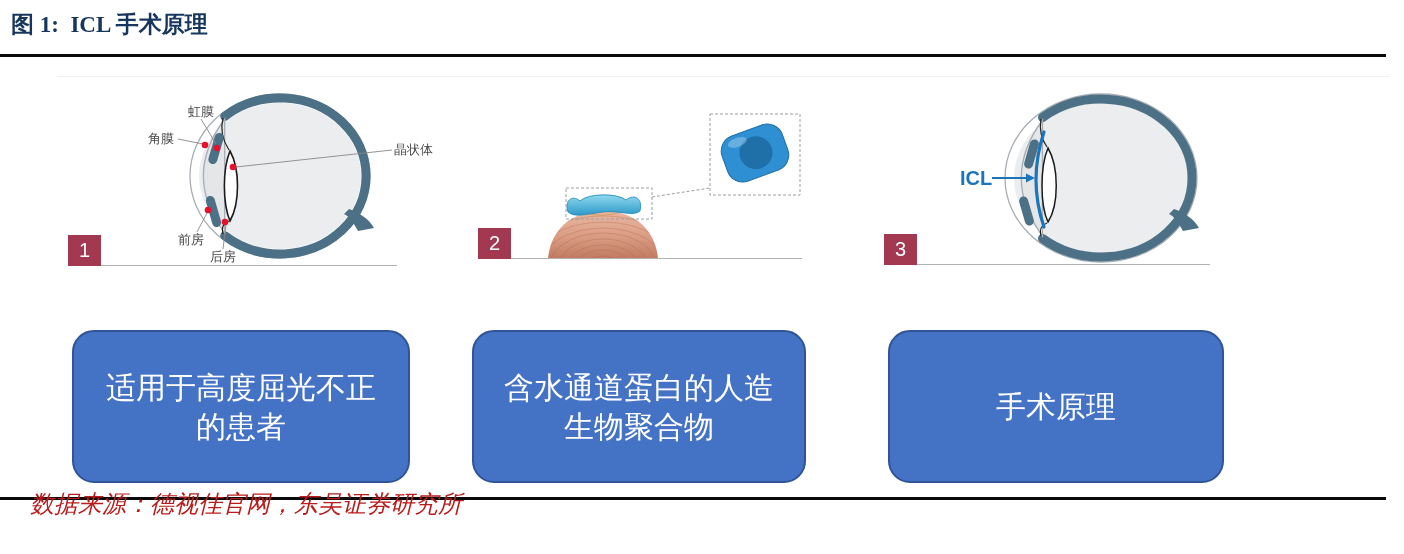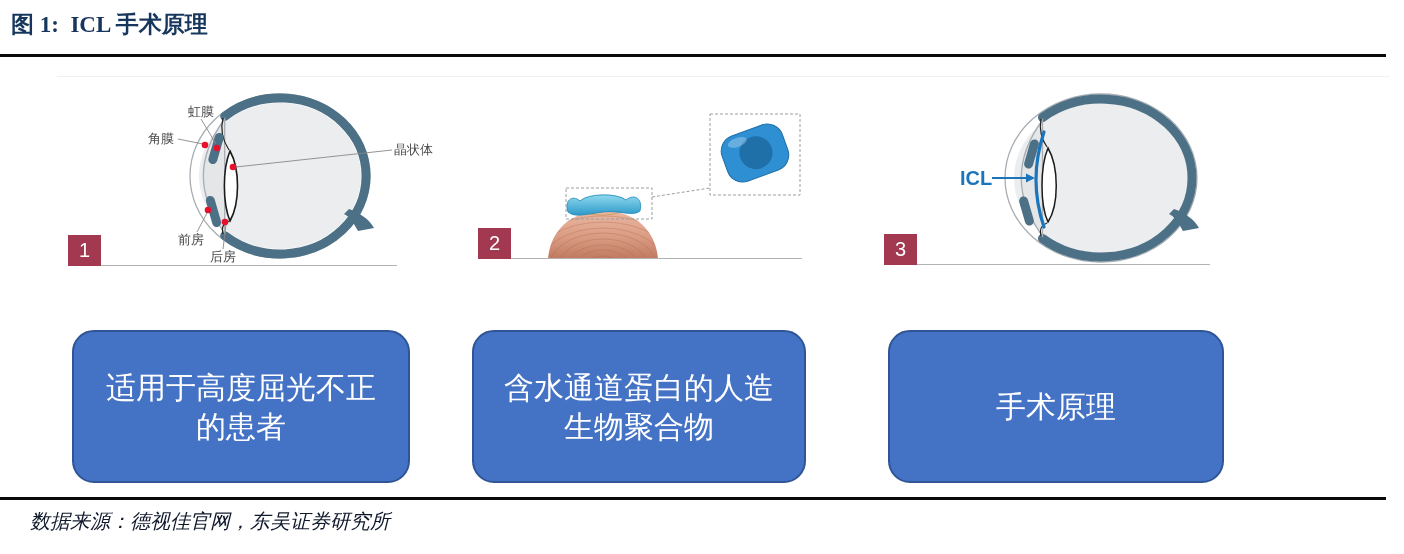--- a/index.html
+++ b/index.html
@@ -15,22 +15,22 @@
   .lbl{font-family:"Liberation Sans",sans-serif;font-size:13px;fill:#4a4a4a;}
   .icl-lbl{font-family:"Liberation Sans",sans-serif;font-size:20px;font-weight:600;fill:#1B75BC;}
   .badge{position:absolute;width:33px;height:31px;background:#A23950;color:#fff;
          display:flex;align-items:center;justify-content:center;font-size:20px;
          font-family:"Liberation Sans",sans-serif;}
   .baseline{position:absolute;height:1px;background:#b3b3b3;}
   .callout{position:absolute;width:338px;height:153px;background:#4472C4;border:2px solid #2F5597;
            border-radius:22px;box-sizing:border-box;display:flex;flex-direction:column;
            align-items:center;justify-content:center;color:#fff;font-size:30px;line-height:39px;
            text-align:center;font-family:"Liberation Sans",sans-serif;}
-  .source{position:absolute;left:30px;top:508px;font-family:"Liberation Serif",serif;
-          font-style:italic;font-size:20px;color:#0f172a;}
+  .source{position:absolute;left:30px;top:488px;font-family:"Liberation Serif",serif;
+          font-style:italic;font-size:24px;color:#b91c1c;}
 </style>
 </head>
 <body>
 
 <div class="canvas">
 
   <div class="title">图 1:  ICL 手术原理</div>
   <div class="rule rule-top"></div>
   <div class="faint-edge"></div>
 

